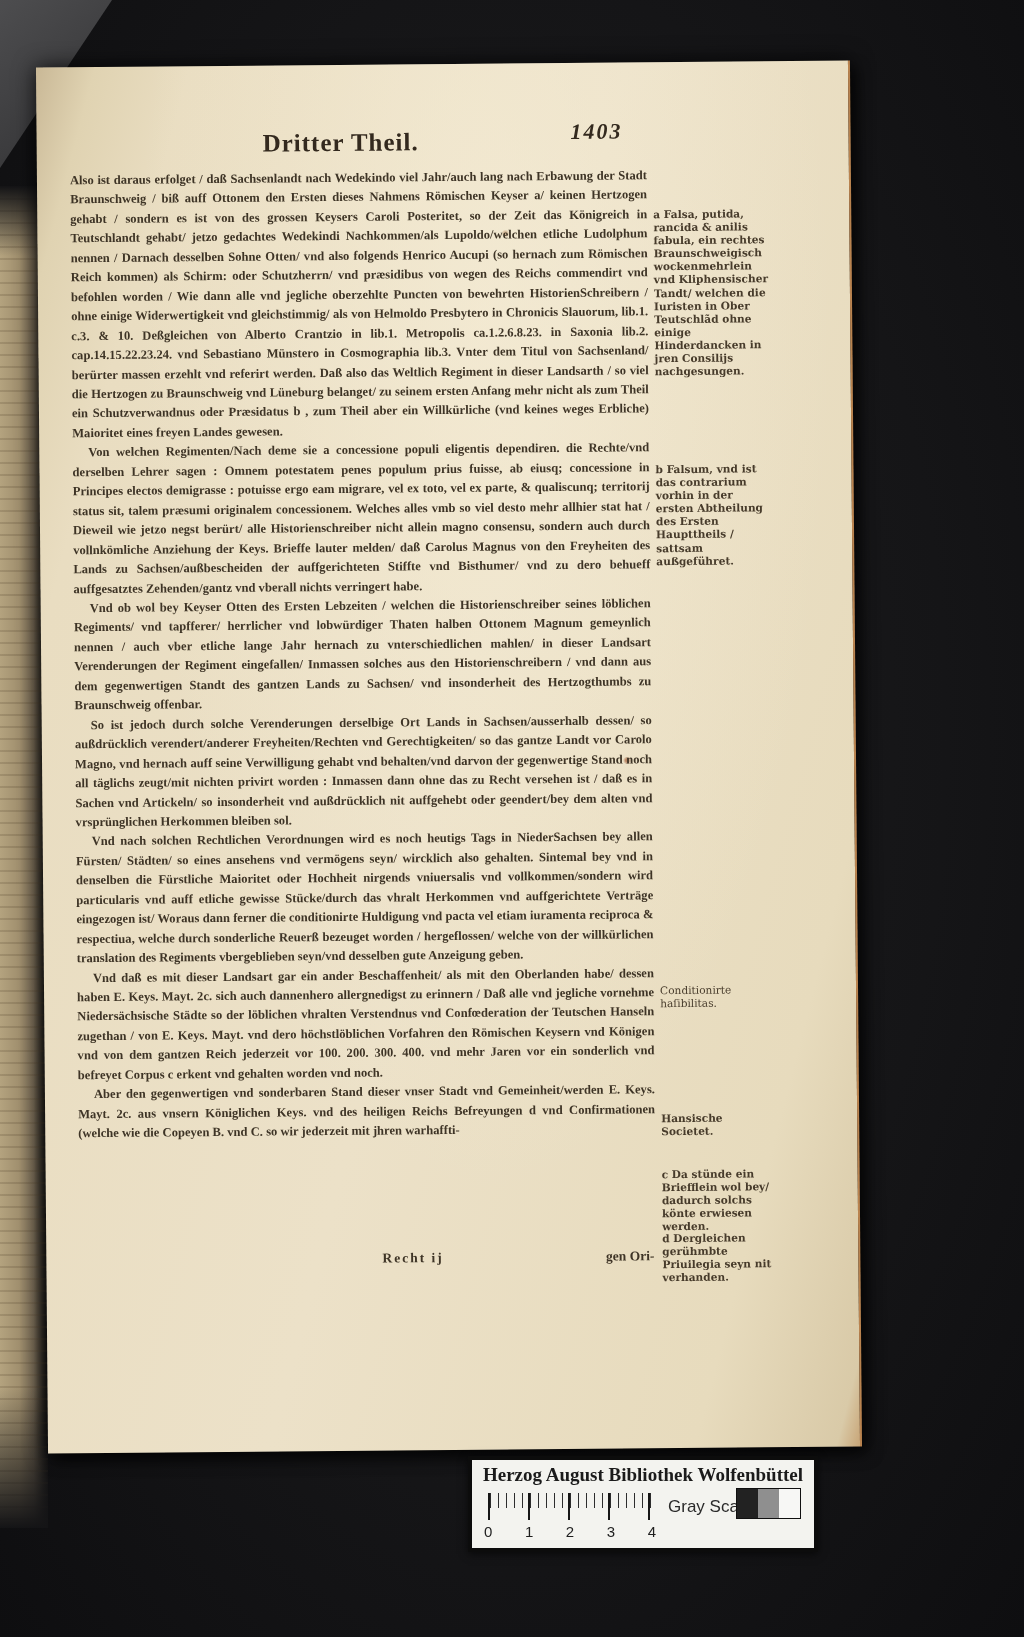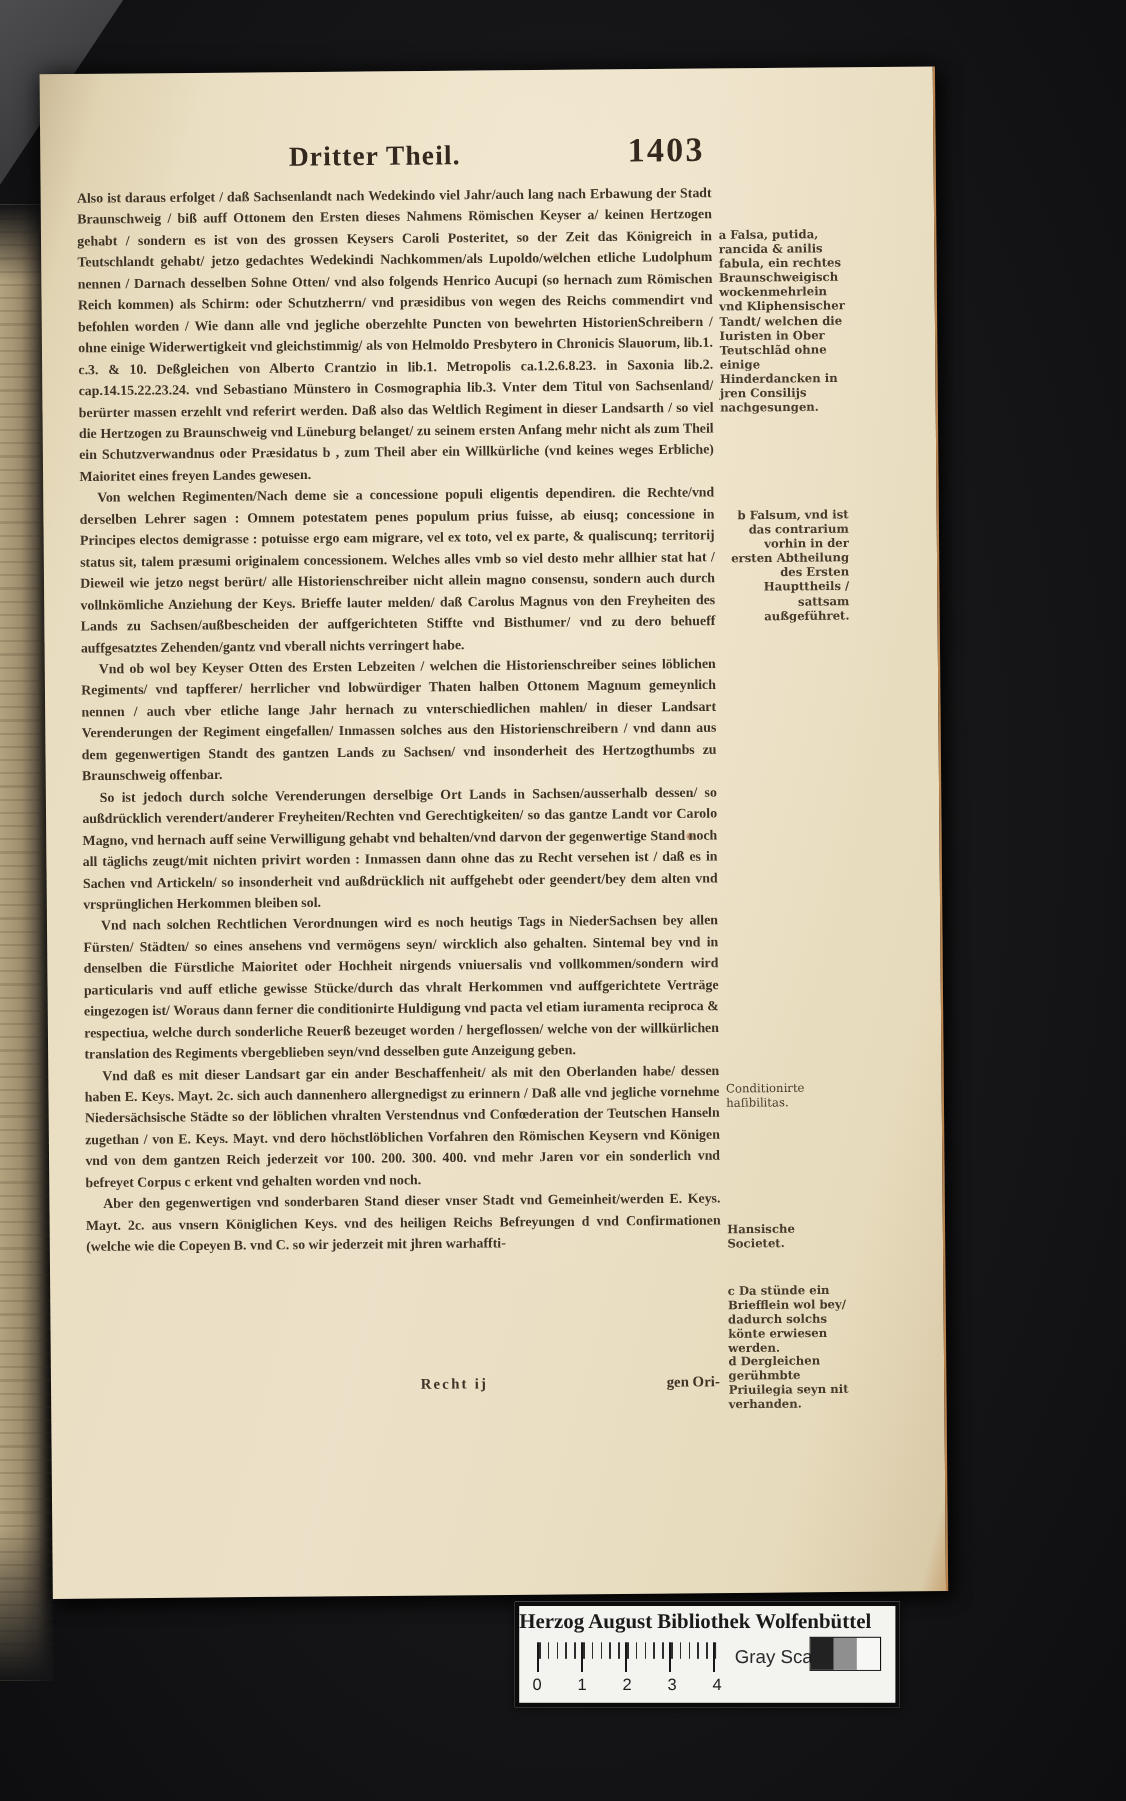--- a/index.html
+++ b/index.html
@@ -29,48 +29,48 @@
       radial-gradient(circle at 585px 698px, rgba(146,62,22,.55) 0 1.5px, rgba(146,62,22,0) 4px),
       radial-gradient(circle at 468px 170px, rgba(146,82,32,.35) 0 1.5px, rgba(146,82,32,0) 4px),
       radial-gradient(ellipse at 55% 18%, rgba(248,240,218,.55) 0%, rgba(248,240,218,0) 55%),
       linear-gradient(105deg,#c9b896 0%,#e0d3b2 5%,#e9ddc1 13%,#ecE1c8 50%,#e7dbbd 86%,#d9caa8 98%,#c8a577 100%);
     box-shadow:0 0 22px rgba(0,0,0,.75), 6px 8px 14px rgba(0,0,0,.55);
     border-right:2px solid #b9834f;
     color:#3d3327;}
 
   .running-head{position:absolute;left:154px;top:64px;width:300px;text-align:center;
     font-weight:bold;font-size:25px;letter-spacing:1px;color:#33291e;}
-  .page-number{position:absolute;left:534px;top:56px;font-size:31px;font-weight:bold;
-    letter-spacing:2px;color:#33291e;}
+  .page-number{position:absolute;left:534px;top:56px;font-size:22px;font-weight:bold;
+    letter-spacing:2px;color:#33291e;font-style:italic;}
 
   .text-block{position:absolute;left:33px;top:104px;width:577px;
     font-size:12.6px;line-height:19.45px;font-weight:bold;text-align:justify;
     color:#3e3426;}
   .text-block p{margin:0;}
   .text-block p + p{text-indent:16px;}
 
   .signature-row{position:absolute;left:33px;top:1186px;width:577px;height:20px;
     font-size:13.5px;font-weight:bold;color:#3e3426;}
   .signature{position:absolute;left:303px;letter-spacing:2px;}
   .catchword{position:absolute;right:2px;}
 
   .mnote{position:absolute;left:616px;width:116px;font-size:10.6px;line-height:13.1px;
     font-weight:bold;color:#473b2b;text-align:left;font-family:"DejaVu Serif", serif;}
   .mnote-0{top:146px;}
-  .mnote-1{top:401px;text-align:right;}
+  .mnote-1{top:401px;}
   .mnote-2{top:922px;font-weight:normal;}
   .mnote-3{top:1050px;}
   .mnote-4{top:1106px;}
   .mnote-5{top:1170px;}
 
   
   .calib-card{position:absolute;left:468px;top:1456px;width:350px;height:96px;z-index:3;
     background:#f3f3ef;border:4px solid #0c0c0c;box-sizing:border-box;
     box-shadow:0 2px 8px rgba(0,0,0,.6);}
-  .card-title{position:absolute;left:0;top:4px;width:100%;
+  .card-title{position:absolute;left:0;top:4px;width:100%;text-align:center;
     font-family:"Liberation Serif", serif;font-weight:bold;font-size:19px;color:#1b1b1b;}
   .ruler{position:absolute;left:16px;top:33px;width:172px;height:54px;}
   .ruler-minor{position:absolute;left:2px;top:0;width:161px;height:15px;
     background:repeating-linear-gradient(90deg,#2d2d2d 0 1.5px,rgba(0,0,0,0) 1.5px 8px);}
   .ruler-major{position:absolute;left:0;top:0;width:164px;height:27px;
     background:repeating-linear-gradient(90deg,#161616 0 2px,rgba(0,0,0,0) 2px 40px);}
   .ruler-numbers{position:absolute;left:-4px;top:30px;width:172px;display:flex;
     justify-content:space-between;font-family:"Liberation Sans", sans-serif;
     font-size:15px;color:#1e1e1e;}
   .gs-label{position:absolute;left:196px;top:37px;font-family:"Liberation Sans", sans-serif;

